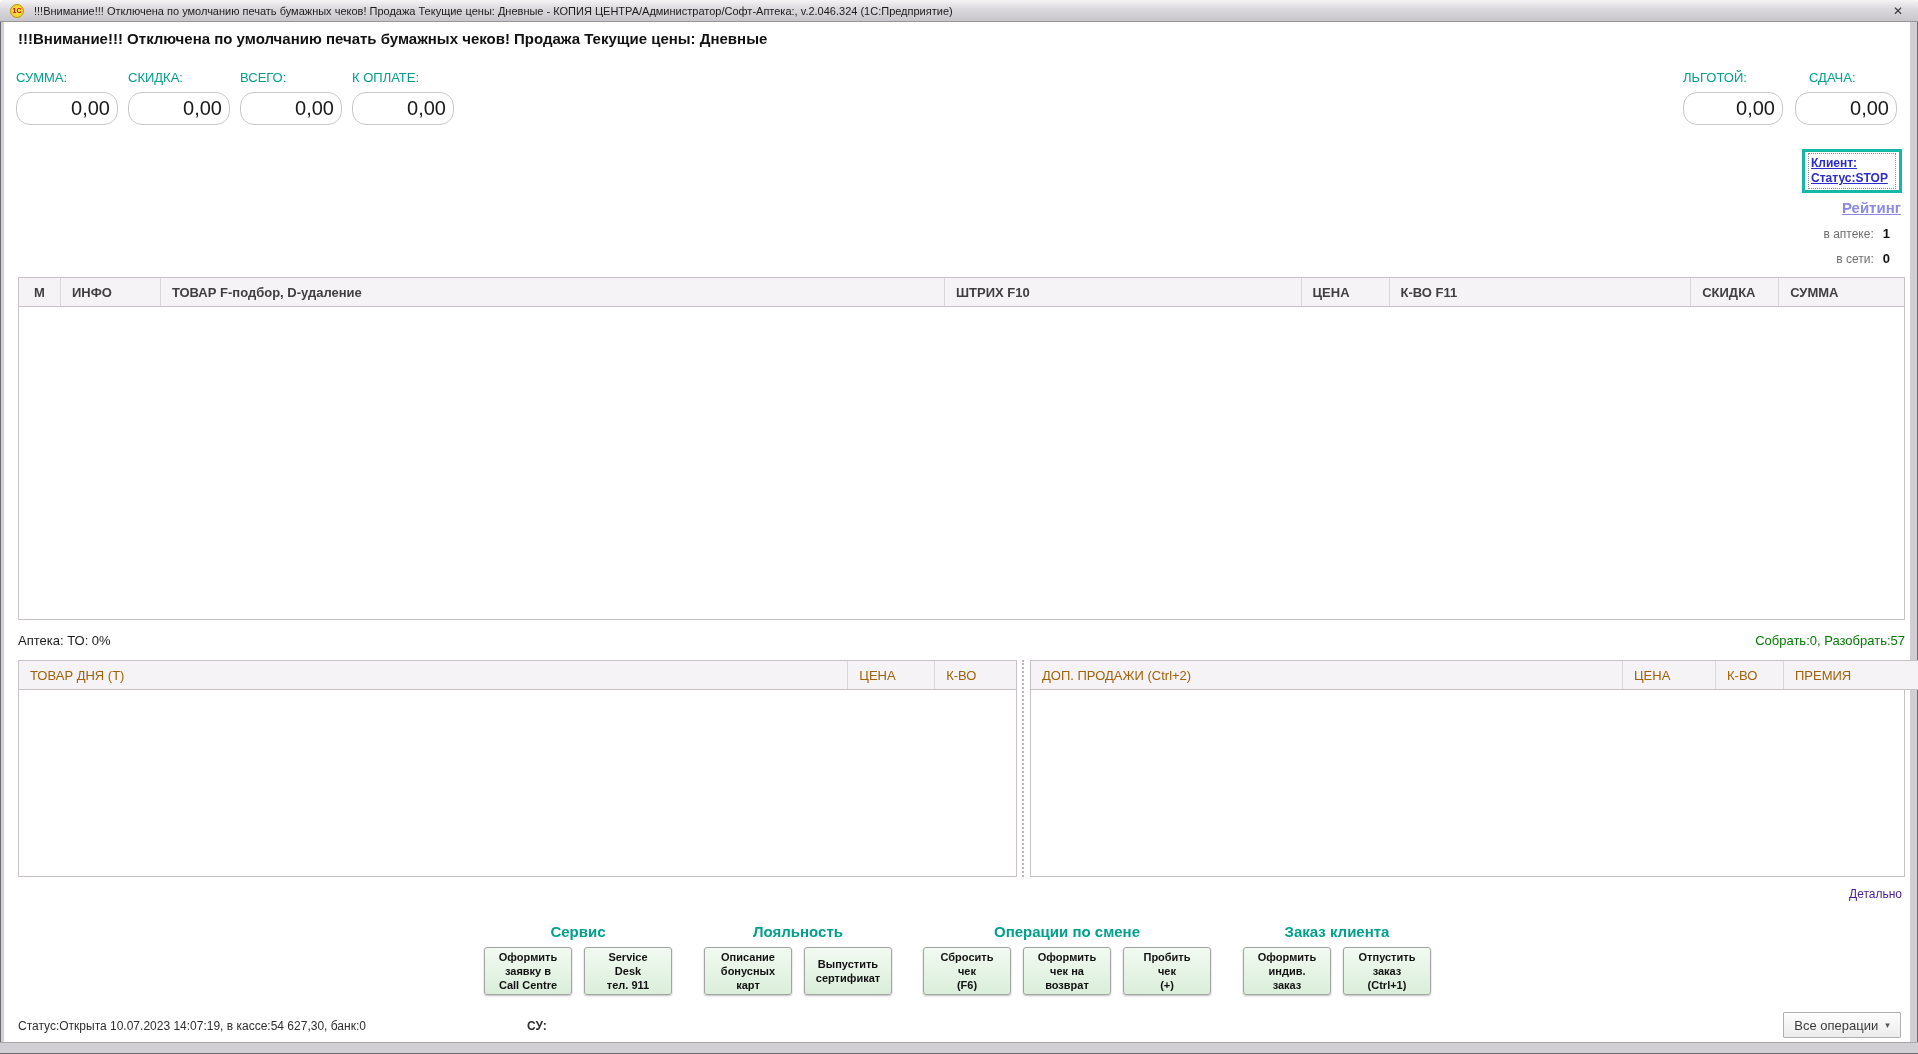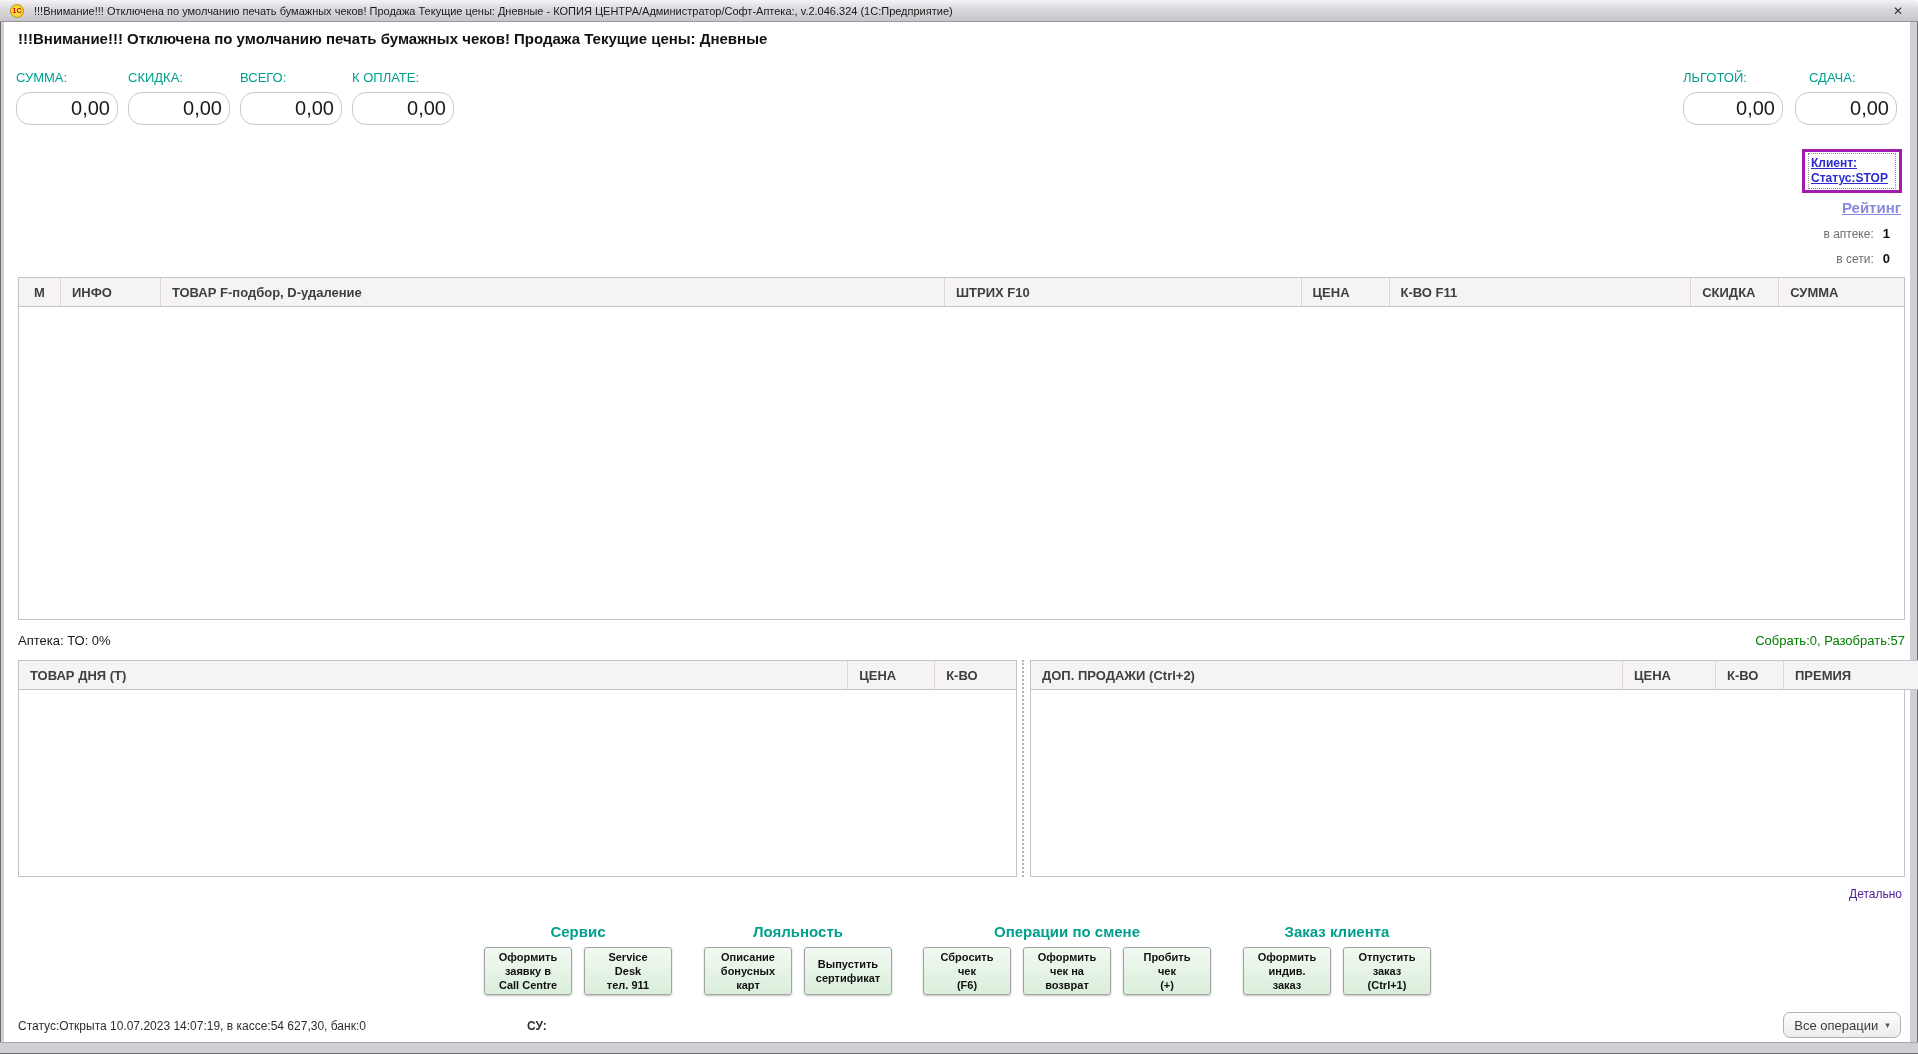--- a/index.html
+++ b/index.html
@@ -25,39 +25,39 @@
 
   
   .warning { position:absolute; left:18px; top:30px; font-size:15px; font-weight:700; color:#111; }
   .tot-label { position:absolute; top:70px; font-size:13px; font-weight:400; color:#00a08c; }
   .tot-field { position:absolute; top:92px; height:33px; background:#fff; border:1px solid #c8c8c8;
     border-radius:14px; font-family:"Liberation Sans",sans-serif; font-size:20px; color:#1a1a1a;
     text-align:right; padding:0 7px; }
 
   
   .client-box { position:absolute; left:1802px; top:149px; width:100px; height:44px;
-    border:3px solid #a21caf; background:#fff; padding:1px 3px; }
+    border:3px solid #14b8a6; background:#fff; padding:1px 3px; }
   .client-inner { border:1px dotted #8a8a8a; height:100%; padding:0 2px; display:flex;
     flex-direction:column; justify-content:center; }
   .client-link { font-size:12px; font-weight:700; color:#2b2bd0; text-decoration:underline;
     line-height:15px; white-space:nowrap; cursor:pointer; }
 
   .rating-link { position:absolute; top:199px; right:17px; font-size:15px; font-weight:700;
     color:#8a8ae0; text-decoration:underline; cursor:pointer; }
   .counter-row { position:absolute; right:28px; display:flex; align-items:baseline; }
   .counter-label { font-size:12px; color:#6e6e6e; }
   .counter-value { font-size:13px; font-weight:700; color:#111; margin-left:9px; }
 
   
   .grid-header { position:absolute; display:flex; height:30px; border:1px solid #c6c2c6; background:#f6f3f6; }
   .grid-header .col { display:flex; align-items:center; padding:0 11px; border-right:1px solid #dad6da;
     font-size:13px; white-space:nowrap; overflow:hidden; }
   .grid-header .col:last-child { border-right:none; }
   .main-cols .col { color:#3f3f3f; font-weight:700; }
-  .sub-cols .col { color:#404040; font-weight:700; }
+  .sub-cols .col { color:#a16207; font-weight:400; }
   .grid-body { position:absolute; background:#fff; border:1px solid #c6c2c6; border-top:none; }
 
   .plain-link { font-size:13px; cursor:pointer; white-space:nowrap; }
   .pharmacy-link { position:absolute; left:18px; top:633px; color:#1a1a1a; }
   .assemble-link { position:absolute; right:13px; top:633px; color:#007d00; }
 
   .splitter { position:absolute; left:1022px; top:660px; width:3px; height:217px;
     border-left:2px dotted #b8b5b8; cursor:col-resize; }
   .details-label { position:absolute; right:16px; top:887px; font-size:12px; color:#4c1d95; }
 
@@ -68,21 +68,21 @@
   .action-btn { width:88px; height:48px; background:linear-gradient(#f2faf2, #daeeda);
     border:1px solid #a3a3a3; border-radius:3px; box-shadow:0 1px 2px rgba(0,0,0,.25);
     font-family:"Liberation Sans",sans-serif; font-size:11px; font-weight:700; color:#111;
     line-height:1.3; white-space:pre-line; text-align:center; display:flex; align-items:center;
     justify-content:center; cursor:pointer; }
 
   
   .status-text { position:absolute; left:18px; top:1019px; font-size:12px; color:#2e2e2e; }
   .su-label { position:absolute; left:527px; top:1019px; font-size:12px; font-weight:700; color:#2e2e2e; }
   .all-ops-btn { position:absolute; left:1783px; top:1012px; width:118px; height:26px;
-    background:linear-gradient(#fdfdfd, #ececec); border:1px solid #b0b0b0; border-radius:7px;
+    background:linear-gradient(#fdfdfd, #ececec); border:1px solid #b0b0b0; border-radius:1px;
     font-family:"Liberation Sans",sans-serif; font-size:13px; color:#3c3c3c;
     display:flex; align-items:center; justify-content:center; gap:7px; cursor:pointer; }
   .all-ops-btn .arrow { font-size:9px; color:#555; }
 </style>
 </head>
 <body>
 
 <div class="window">
 
   <div class="titlebar">

